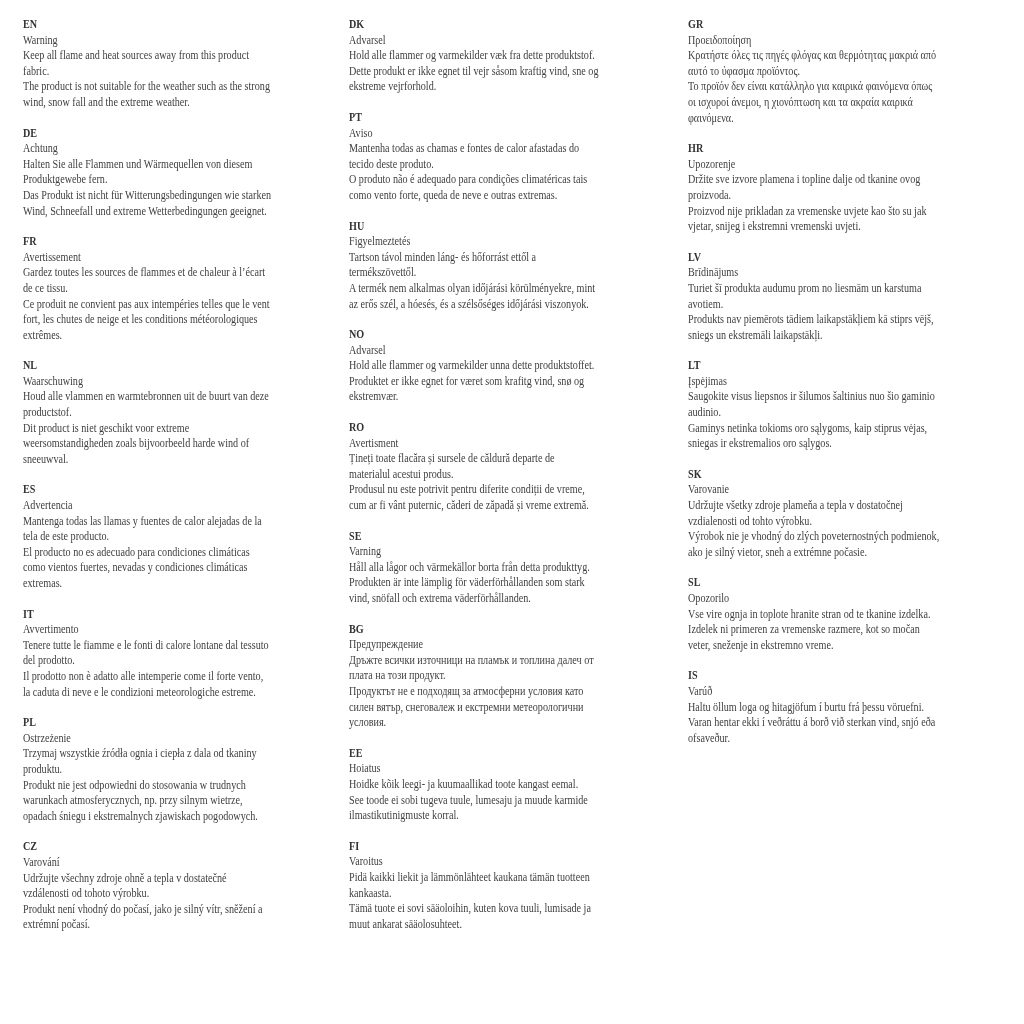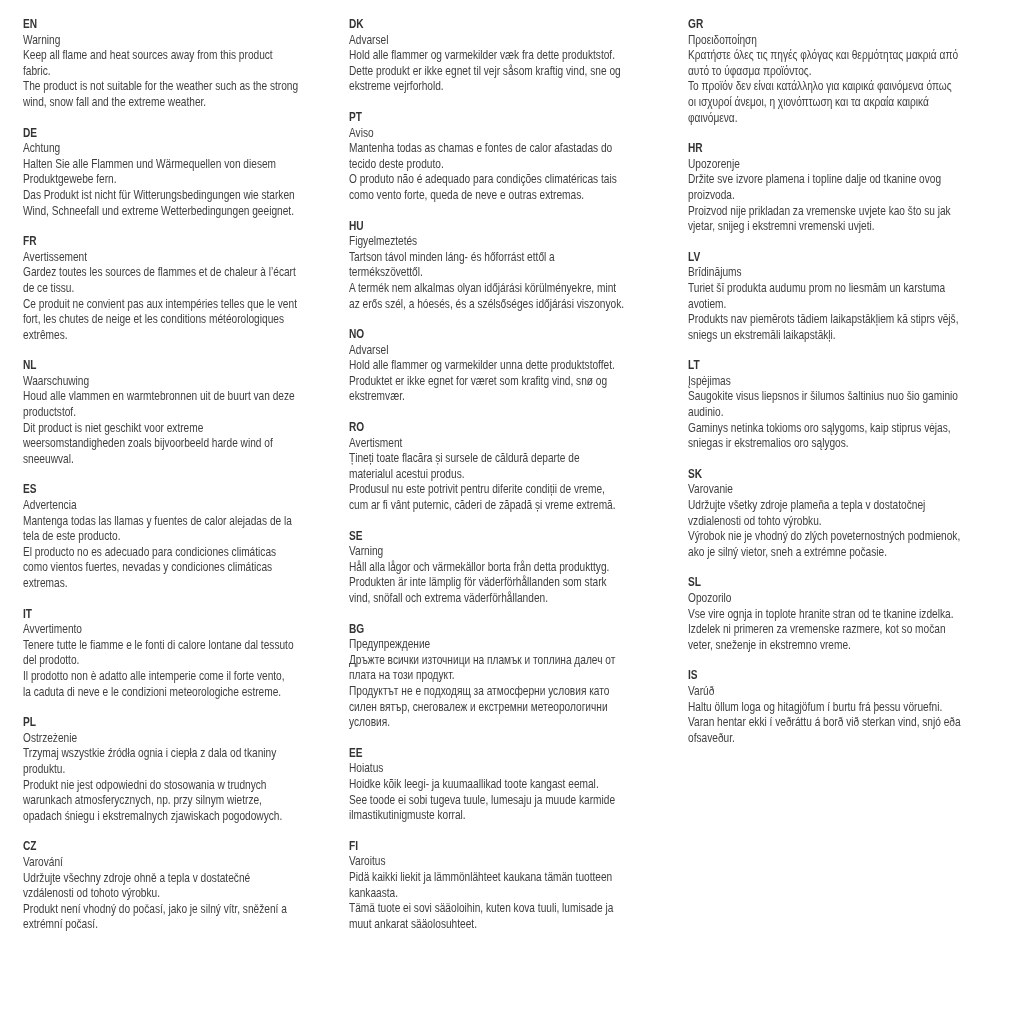--- a/index.html
+++ b/index.html
@@ -11,20 +11,21 @@
     height: 1024px;
     background: #ffffff;
     color: #3e3e3e;
     font-family: "Liberation Sans", "DejaVu Sans", sans-serif;
     overflow: hidden;
     position: relative;
   }
   main {
     position: absolute;
     inset: 0;
+    font-family: Liberation Serif, serif;
   }
   .col {
     position: absolute;
     top: 16px;
     width: 424px;
     transform: scaleX(0.78);
     transform-origin: 0 0;
     font-size: 13px;
     line-height: 15.6px;
   }

